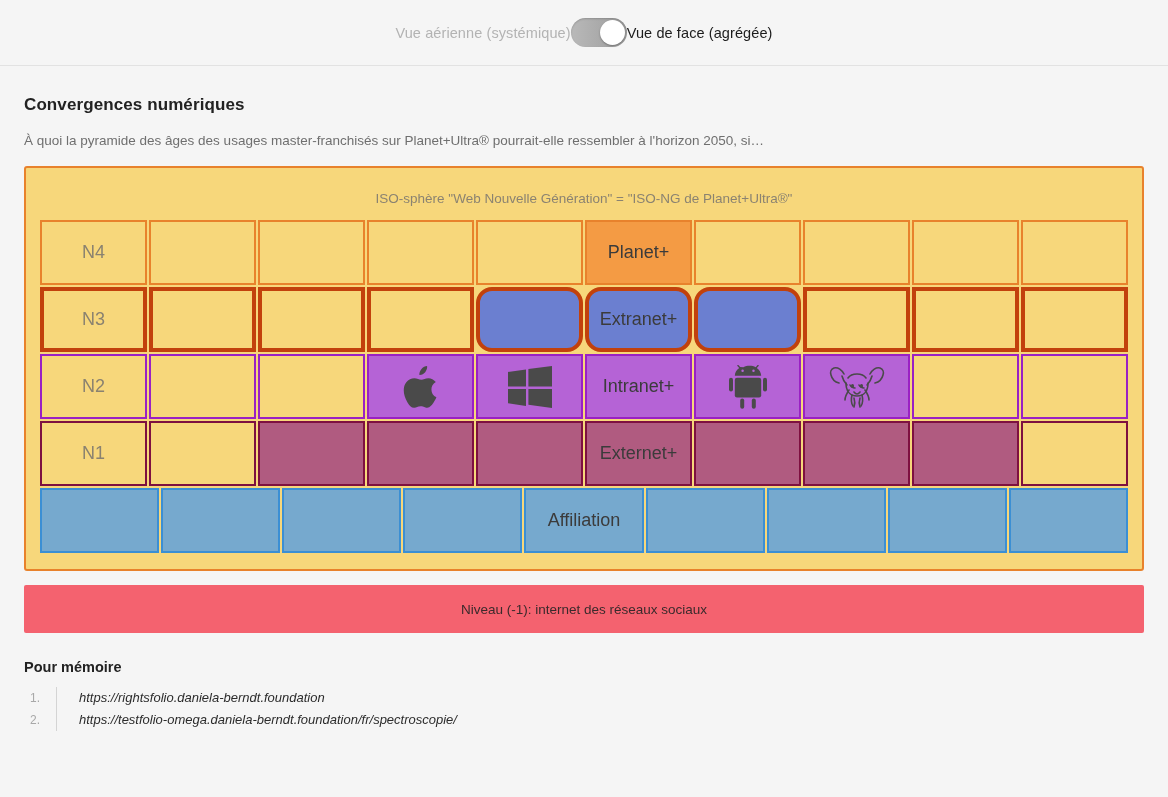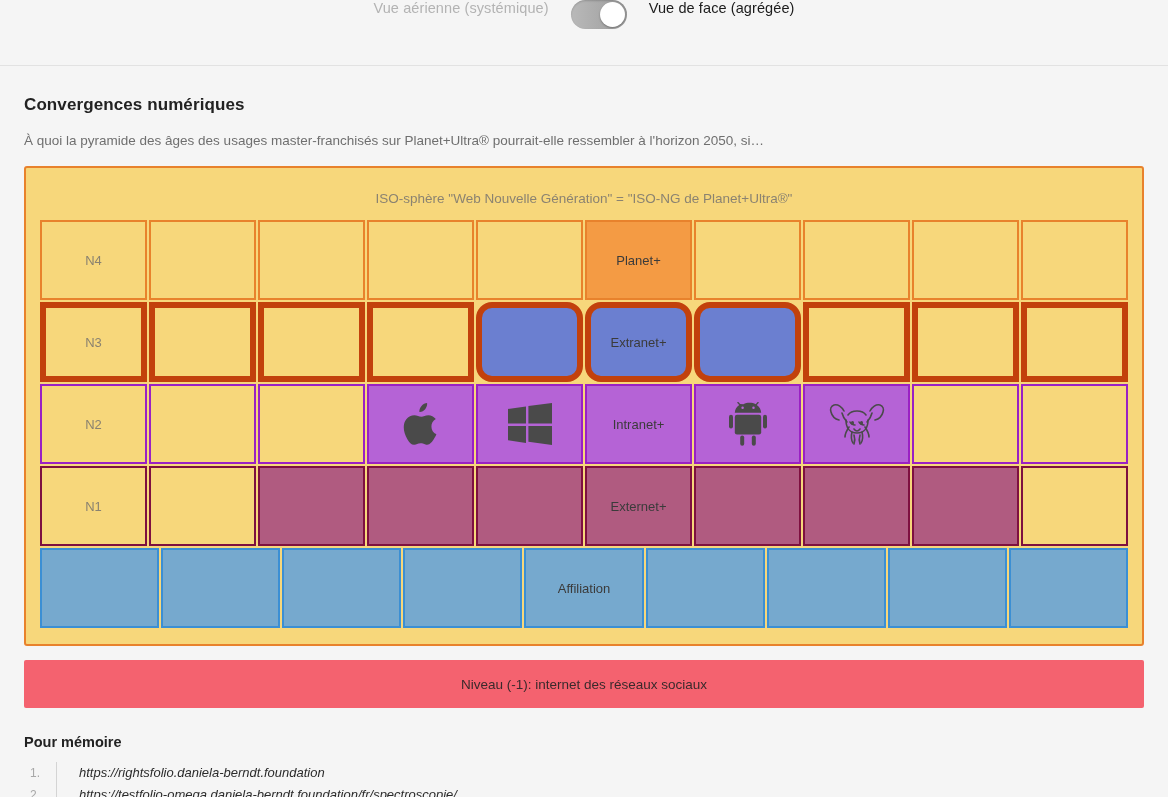--- a/index.html
+++ b/index.html
@@ -13,23 +13,22 @@
     font-family: "Liberation Sans", sans-serif;
     color: #333;
     overflow: hidden;
   }
 
   
   .toggle-bar {
     height: 65px;
     border-bottom: 1px solid #e2e2e2;
     display: flex;
-    align-items: flex-start;
+    align-items: center;
     justify-content: center;
-    gap: 22px;
     background: #f5f5f5;
   }
   .toggle-label {
     font-size: 14.5px;
     letter-spacing: .1px;
   }
   .toggle-label.off { color: #b3b3b3; }
   .toggle-label.on  { color: #1c1c1c; }
 
   .switch {
@@ -82,35 +81,35 @@
     text-align: center;
     font-size: 13.5px;
     color: #8b8371;
     padding: 11px 0 14px 0;
   }
 
   .grid { display: flex; flex-direction: column; gap: 2px; }
   .grid-row { display: flex; gap: 2px; }
   .cell {
     flex: 1 1 0;
-    height: 80px;
+    height: 65px;
     box-sizing: border-box;
     display: flex;
     align-items: center;
     justify-content: center;
-    font-size: 13px;
+    font-size: 18px;
     background: #f7d77b;
     position: relative;
   }
   .cell .cell-label { color: #3b3b3b; }
   .cell.is-axis .cell-label { color: #8a8270; }
 
   
   .row-n4 .cell { border: 2px solid #e8822c; }
-  .row-n3 .cell { border: 6px solid #c2410c; text-align: center; }
+  .row-n3 .cell { border: 4px solid #c2410c; text-align: center; }
   .row-n2 .cell { border: 2px solid #9a21c4; }
   .row-n1 .cell { border: 2px solid #7e1040; }
   .row-p0 .cell { border: 2px solid #3b8fd4; }
 
   
   .fill-orange { background: #f49b44 !important; }
   .fill-blue   { background: #6b7fd0 !important; border-radius: 16px; }
   .fill-purple { background: #b563d6 !important; }
   .fill-maroon { background: #b05b80 !important; justify-content: center; }
   .fill-steel  { background: #76a9ce !important; }

